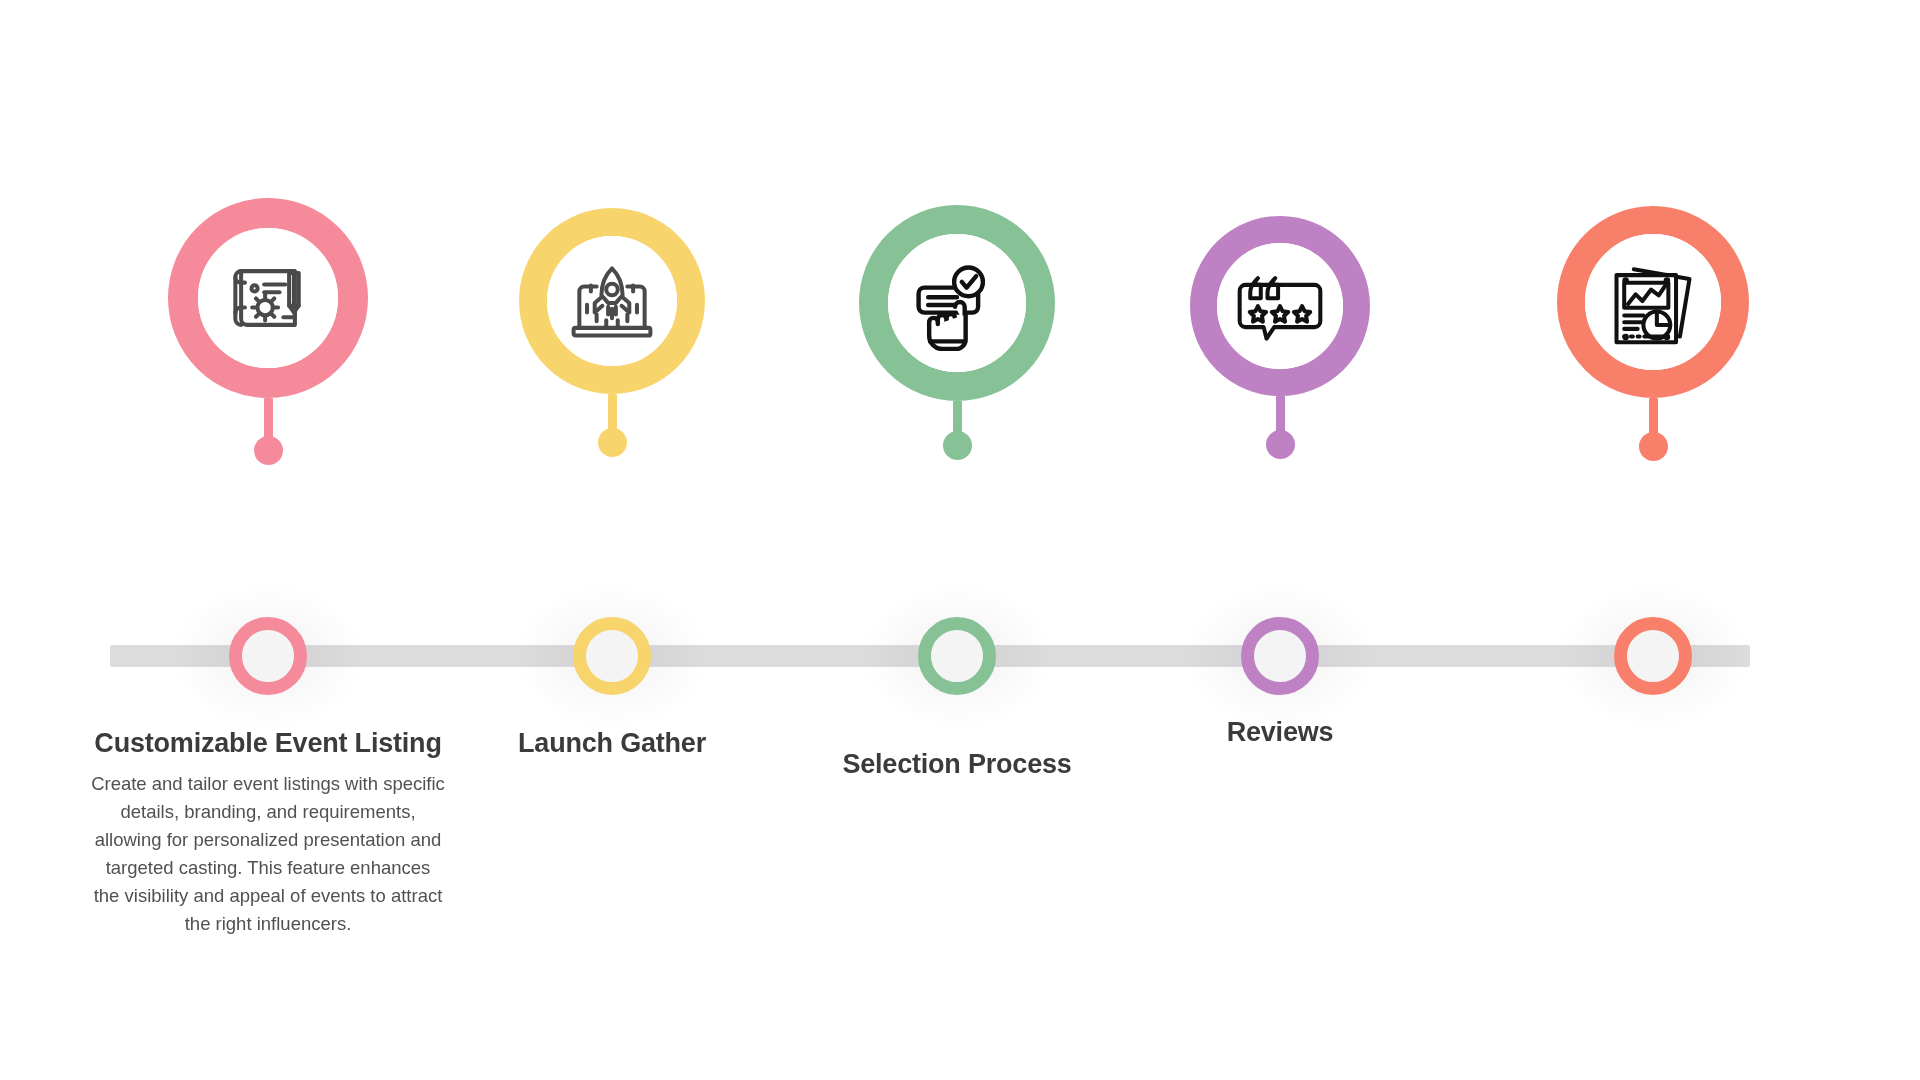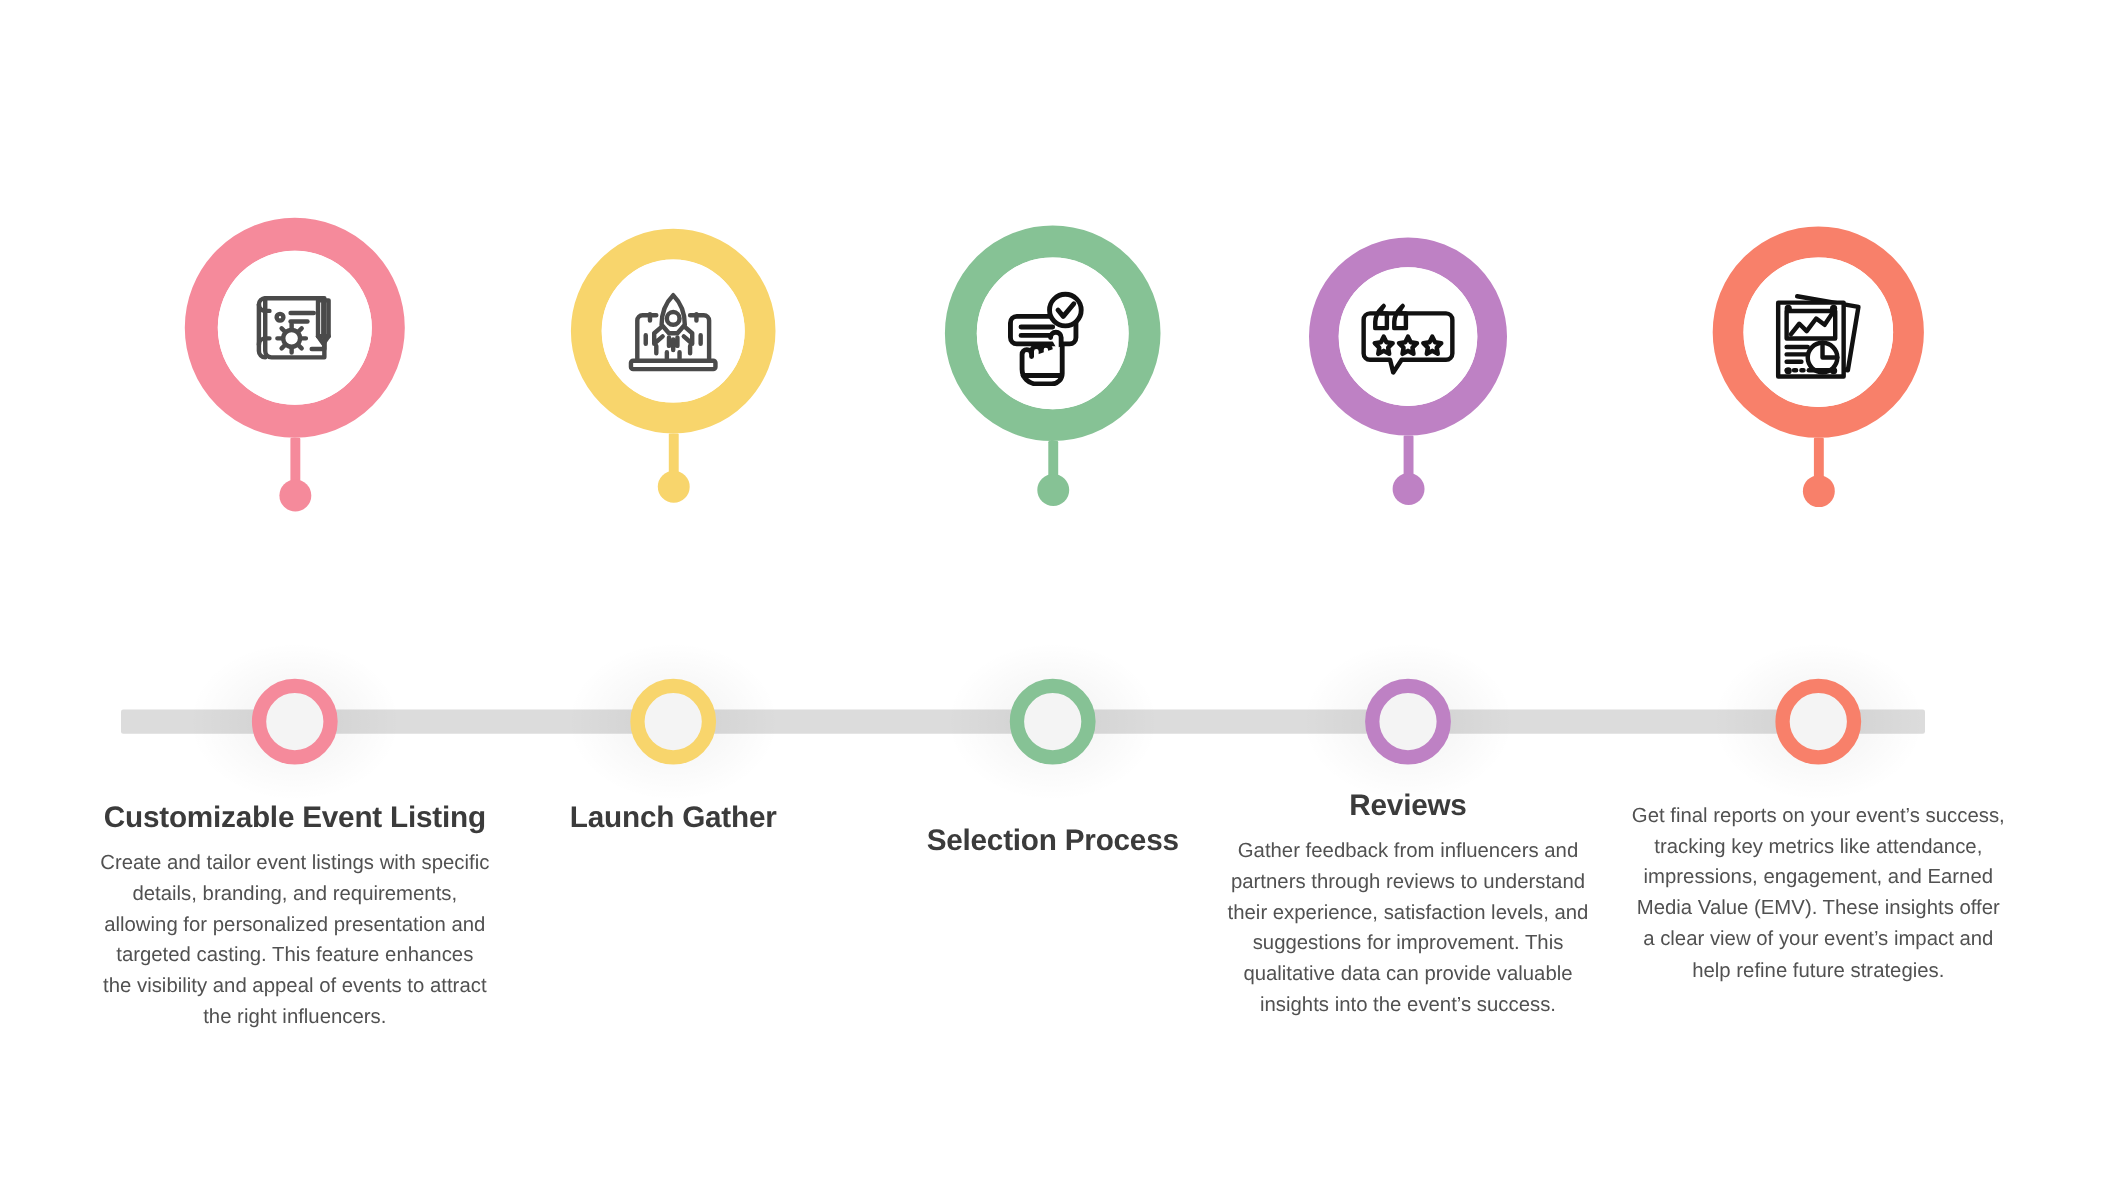--- a/index.html
+++ b/index.html
@@ -228,21 +228,20 @@
     </svg>
             </span>
           </div>
         </div>
         <div class="stem" style="left: 185.5px; top: 396px; height: 42px; background: rgb(190, 129, 196);"></div>
         <div class="dot" style="left: 175.5px; top: 430px; background: rgb(190, 129, 196);"></div>
         <div class="node-shadow" style="left: 90px; top: 581px;"></div>
         <div class="node" style="left: 151px; top: 617px; border-color: rgb(190, 129, 196); background: rgb(244, 244, 244);"></div>
         <div class="text-block" style="left: 15px; top: 716px; width: 350px;">
           <h3 class="step-title">Reviews</h3>
-          <p class="step-desc">Gather feedback from influencers and partners through reviews to understand their experience, satisfaction levels, and suggestions for improvement. This qualitative data can provide valuable insights into the event’s success.</p>
         </div>
       </div>
       <div class="step" style="left: 1463px;">
         <div class="big-ring" style="left: 94px; top: 206px; width: 192px; height: 192px; border: 28px solid rgb(248, 128, 106);">
           <div class="big-ring-inner" style="inset: 0px;">
             <span class="icon-wrap">
     <svg viewBox="0 0 100 100" fill="none" stroke="#111" stroke-width="4.2" stroke-linecap="round" stroke-linejoin="round">
       <path d="M30 16 l58 10 -10 60 -8 -1.5" fill="#fff"></path>
       <rect x="12" y="22" width="62" height="70" fill="#fff"></rect>
       <path d="M20 30 h46 v26 H20z"></path>
@@ -258,18 +257,17 @@
       <path d="M54 74 V60 M54 74 h14"></path>
     </svg>
             </span>
           </div>
         </div>
         <div class="stem" style="left: 185.5px; top: 398px; height: 42px; background: rgb(248, 128, 106);"></div>
         <div class="dot" style="left: 175.5px; top: 432px; background: rgb(248, 128, 106);"></div>
         <div class="node-shadow" style="left: 90px; top: 581px;"></div>
         <div class="node" style="left: 151px; top: 617px; border-color: rgb(248, 128, 106); background: rgb(244, 244, 244);"></div>
         <div class="text-block" style="left: 17.5px; top: 727px; width: 345px;">
-          <p class="step-desc">Get final reports on your event’s success, tracking key metrics like attendance, impressions, engagement, and Earned Media Value (EMV). These insights offer a clear view of your event’s impact and help refine future strategies.</p>
         </div>
       </div>
     </div>
 
 </div>
 
 </body></html>

